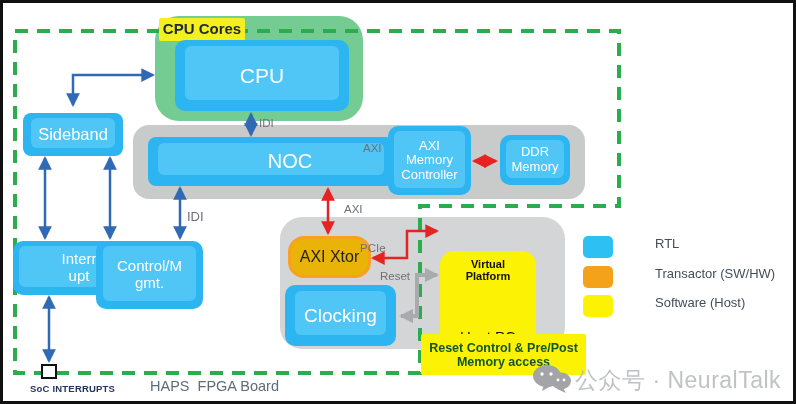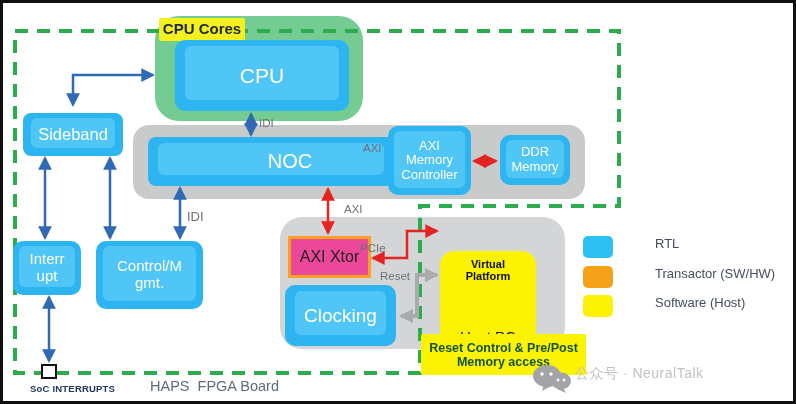--- a/index.html
+++ b/index.html
@@ -93,33 +93,33 @@
     <span class="hl" style="left:6px;right:6px;top:5px;bottom:7px;"></span>
     <span class="txt">DDR</span>
     <span class="txt">Memory</span>
   </div>
 
   <div class="box bluebox" style="left:20px;top:110px;width:100px;height:43px;font-size:16.5px;border-radius:8px;">
     <span class="hl" style="left:8px;right:8px;top:5px;bottom:8px;"></span>
     <span class="txt">Sideband</span>
   </div>
 
-  <div class="box bluebox" style="left:10px;top:238px;width:68px;height:54px;font-size:15px;">
+  <div class="box bluebox" style="left:10px;top:238px;width:68px;height:54px;font-size:15px;padding-left:32px;">
     <span class="hl" style="left:6px;right:6px;top:5px;bottom:8px;"></span>
     <span class="txt">Interr</span>
     <span class="txt">upt</span>
   </div>
 
   <div class="box bluebox" style="left:93px;top:238px;width:107px;height:68px;font-size:15px;">
     <span class="hl" style="left:7px;right:7px;top:5px;bottom:8px;"></span>
     <span class="txt">Control/M</span>
     <span class="txt">gmt.</span>
   </div>
 
-  <div class="box" style="left:285px;top:233px;width:83px;height:42px;background:#ec4899;border:3px solid #F8A01F;border-radius:0;box-sizing:border-box;color:#1F1F1F;font-size:16px;font-weight:500;">
+  <div class="box" style="left:285px;top:233px;width:83px;height:42px;background:#eab308;border:3px solid #F8A01F;border-radius:16px;box-sizing:border-box;color:#1F1F1F;font-size:16px;font-weight:500;">
     <span class="txt">AXI Xtor</span>
   </div>
 
   <div class="box bluebox" style="left:282px;top:282px;width:111px;height:61px;font-size:19px;">
     <span class="hl"></span>
     <span class="txt">Clocking</span>
   </div>
 
   <div class="box yellow" style="left:437px;top:216px;width:96px;height:109px;border-radius:14px;color:#111;justify-content:flex-start;margin-top:32px;">
     <span class="txt" style="margin-top:7px;font-size:11px;font-weight:700;">Virtual</span>
@@ -159,15 +159,15 @@
   <svg class="abs" style="left:529px;top:361px;z-index:4;" width="40" height="30" viewBox="0 0 40 30">
     <ellipse cx="15" cy="12" rx="14" ry="11" fill="#A2A4A7"></ellipse>
     <path d="M12 20 L10 27 L19 22 Z" fill="#A2A4A7"></path>
     <ellipse cx="29" cy="17" rx="10" ry="8.5" fill="#A2A4A7"></ellipse>
     <path d="M31 24 L34 29 L25 25 Z" fill="#A2A4A7"></path>
     <circle cx="10" cy="10" r="1.7" fill="#fff"></circle>
       <circle cx="19" cy="10" r="1.7" fill="#fff"></circle>
     <circle cx="26" cy="16" r="1.4" fill="#fff"></circle>
       <circle cx="32" cy="16" r="1.4" fill="#fff"></circle>
   </svg>
-  <span class="abs" style="left:572px;top:362px;z-index:4;font-size:14px;color:#C0C2C4;letter-spacing:0.5px;">公众号 · NeuralTalk</span>
+  <span class="abs" style="left:572px;top:362px;z-index:4;font-size:23px;color:#C0C2C4;letter-spacing:0.5px;">公众号 · NeuralTalk</span>
 
 </div>
 
 </body></html>

